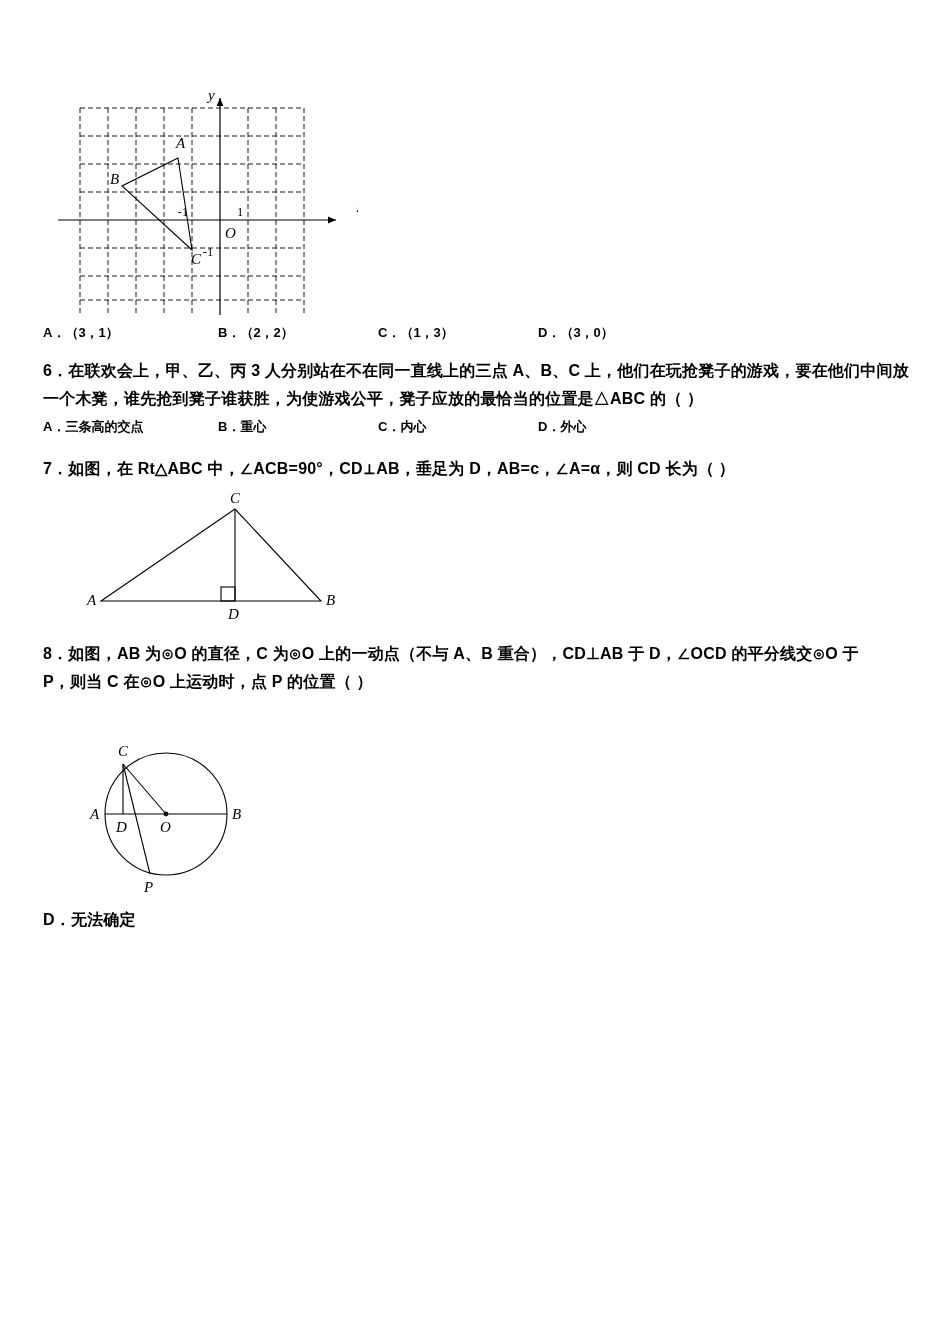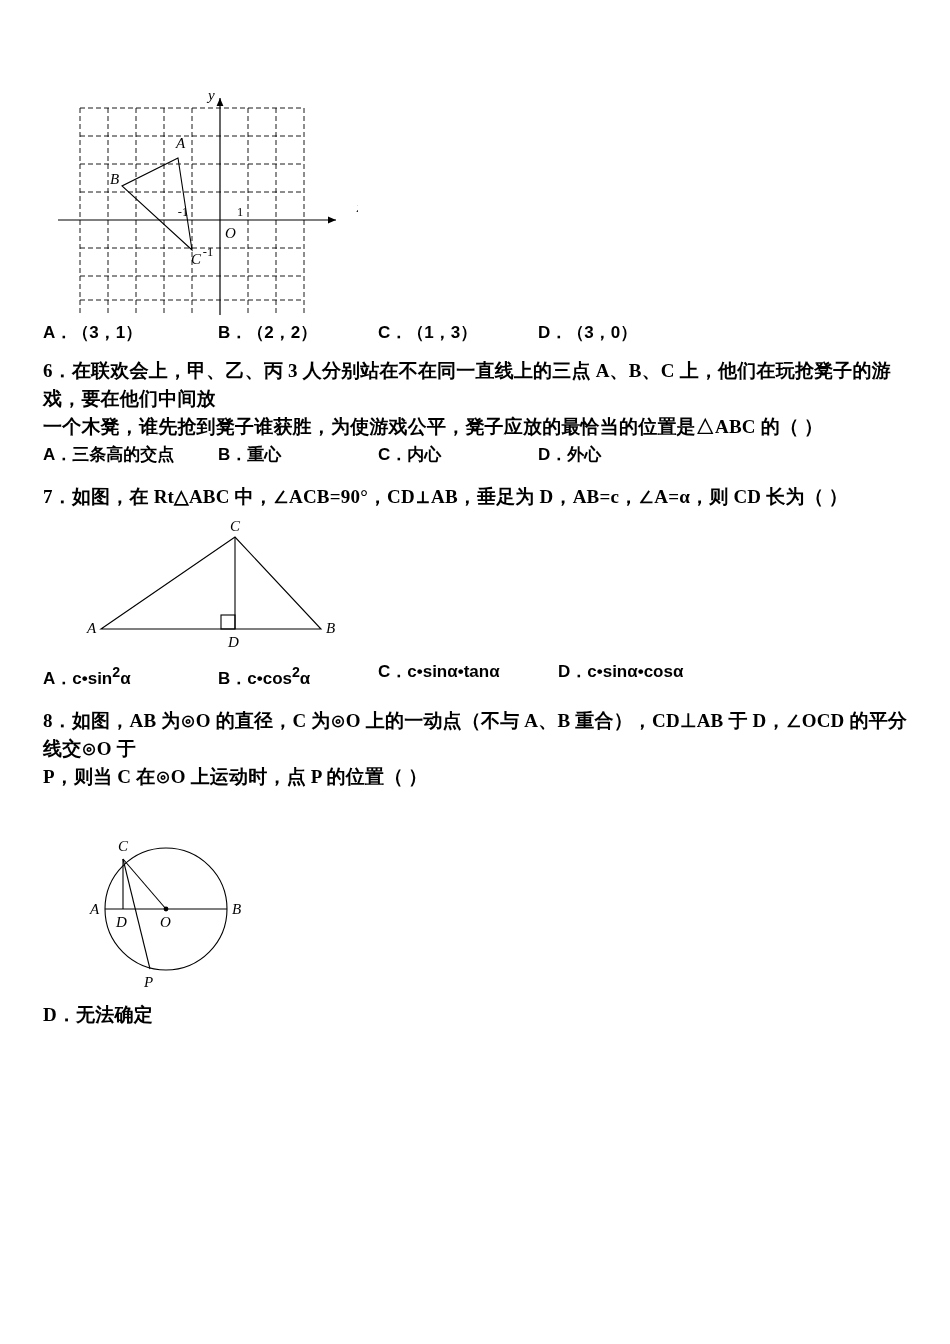--- a/index.html
+++ b/index.html
@@ -23,31 +23,31 @@
   }
   .content {
     position: absolute;
     left: 43px;
     top: 60px;
     width: 866px;
   }
 
   
   .q-line {
-    font-family: Liberation Serif, serif;
+    font-family: Liberation Sans, sans-serif;
     font-weight: bold;
-    font-size: 19px;
+    font-size: 16px;
     line-height: 28px;
     color: #000;
     letter-spacing: 0.2px;
   }
   .opts {
     font-family: "Liberation Sans", sans-serif;
     font-weight: bold;
-    font-size: 17px;
+    font-size: 13px;
     line-height: 28px;
     display: flex;
   }
   .opts span.opt { display: inline-block; }
   .spacer-6 { height: 6px; }
   .spacer-10 { height: 10px; }
   .spacer-14 { height: 14px; }
   .spacer-40 { height: 40px; }
 
   
@@ -171,30 +171,20 @@
           <line x1="152" y1="18" x2="152" y2="110"></line>
           <rect x="138" y="96" width="14" height="14"></rect>
         </g>
         <text class="lbl" x="4" y="114">A</text>
         <text class="lbl" x="243" y="114">B</text>
         <text class="lbl" x="147" y="12">C</text>
         <text class="lbl" x="145" y="128">D</text>
       </svg>
     </div>
 
-    <div class="opts" style="margin-top:4px;">
-      <span class="opt" style="width:175px;">
-        <span>A．c•sin</span><sup>2</sup><span>α</span>
-      </span>
-      <span class="opt" style="width:160px;">
-        <span>B．c•cos</span><sup>2</sup><span>α</span>
-      </span>
-      <span class="opt" style="width:180px;">C．c•sinα•tanα</span>
-      <span class="opt">D．c•sinα•cosα</span>
-    </div>
 
     <div class="spacer-14"></div>
 
     <div class="q-line">8．如图，AB 为⊙O 的直径，C 为⊙O 上的一动点（不与 A、B 重合），CD⊥AB 于 D，∠OCD 的平分线交⊙O 于</div>
     <div class="q-line">P，则当 C 在⊙O 上运动时，点 P 的位置（      ）</div>
 
     <div class="spacer-40"></div>
 
     <div class="fig fig-circ">
       <svg width="210" height="160" viewBox="0 0 210 160">

